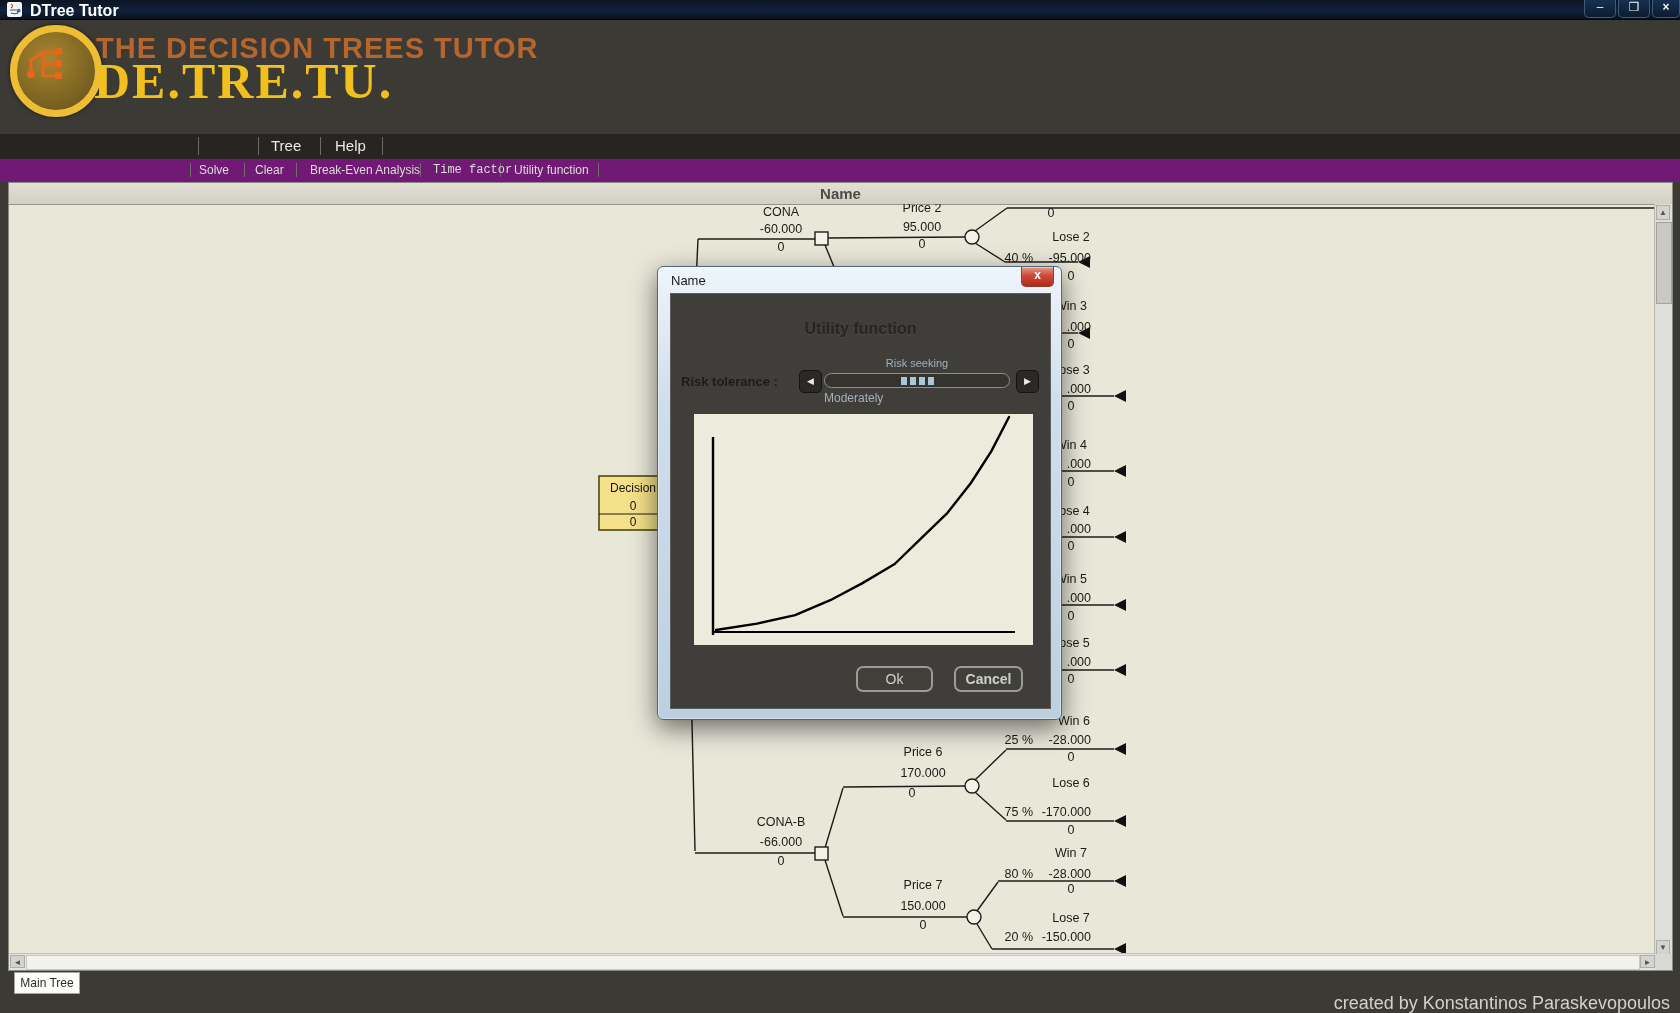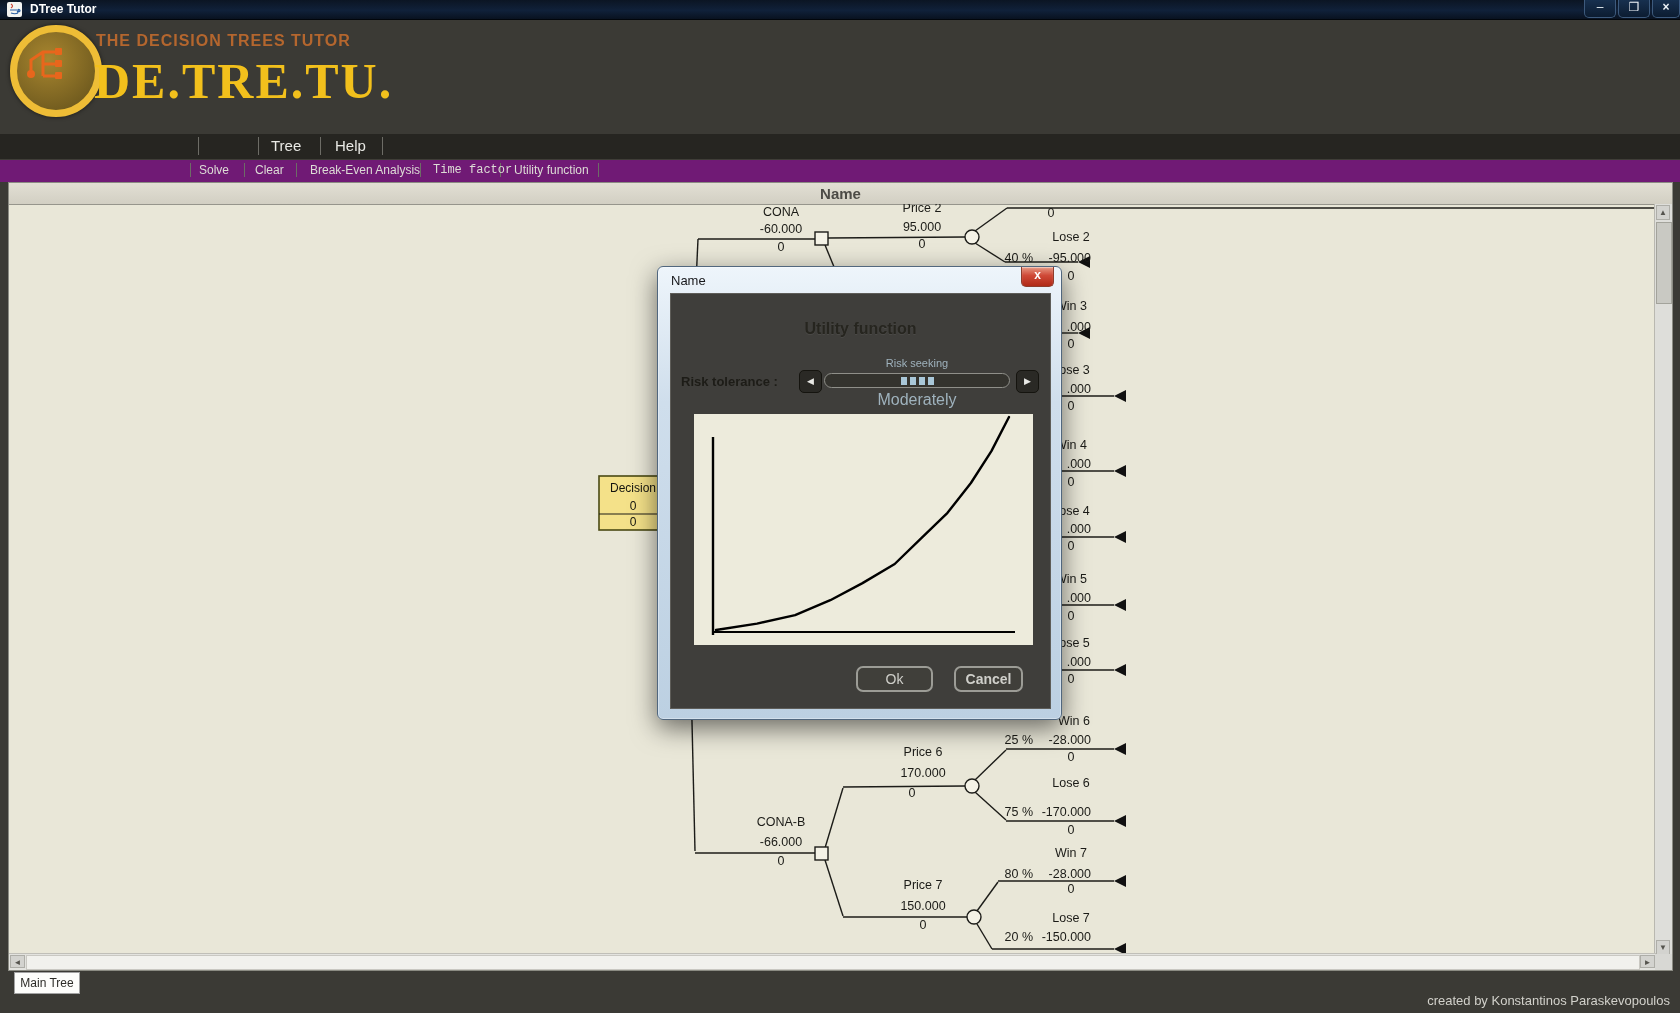--- a/index.html
+++ b/index.html
@@ -3,31 +3,31 @@
 <meta charset="utf-8">
 <style>
   html,body{margin:0;padding:0;width:1680px;height:1013px;overflow:hidden;
     font-family:"Liberation Sans",sans-serif;background:#3b3a35;position:relative;}
   
   .titlebar{position:absolute;left:0;top:0;width:1680px;height:19px;
     background:linear-gradient(180deg,#0b1523 0%,#10213a 55%,#091220 100%);
     border-bottom:1px solid #02060c;}
   .titlebar .java-ico{position:absolute;left:7px;top:2px;width:15px;height:15px;
     background:#f4f4f2;border-radius:2px;}
-  .titlebar .title{position:absolute;left:30px;top:2px;color:#fff;font-size:12px;font-weight:bold;}
+  .titlebar .title{position:absolute;left:30px;top:2px;color:#fff;font-size:16px;font-weight:bold;}
   .winbtn{position:absolute;top:0;height:17px;width:30px;border:1px solid #3d5a7d;border-top:none;
     border-radius:0 0 5px 5px;color:#eef3f8;text-align:center;font-size:12px;line-height:15px;
     background:linear-gradient(180deg,#17304f,#0c1c31);}
   .winbtn.min{left:1584px;} .winbtn.max{left:1618px;} .winbtn.cls{left:1652px;width:26px;font-weight:bold;}
   
   .band{position:absolute;left:0;top:20px;width:1680px;height:114px;background:#3b3a35;}
   .logo-circle{position:absolute;left:10px;top:5px;width:78px;height:78px;border-radius:50%;
     border:7px solid #eebd36;background:radial-gradient(circle at 40% 35%,#a8862f,#6f5a1e 80%);
     box-shadow:0 0 4px rgba(0,0,0,.6);}
-  .tagline{position:absolute;left:96px;top:12px;font-size:16px;font-weight:bold;letter-spacing:1px;color:#b4662e;}
+  .tagline{position:absolute;left:96px;top:12px;font-size:29px;font-weight:bold;letter-spacing:1px;color:#b4662e;}
   .logotext{position:absolute;left:94px;top:32px;font-size:50px;font-weight:bold;letter-spacing:2px;color:#f2c01c;font-family:Liberation Serif, serif;}
   
   .menubar{position:absolute;left:0;top:134px;width:1680px;height:25px;background:#262521;}
   .menu-item{position:absolute;top:3px;color:#e9e9e5;font-size:15px;}
   .msep{position:absolute;top:3px;width:1px;height:18px;background:#6d6c66;}
   .toolbar{position:absolute;left:0;top:159px;width:1680px;height:22px;background:#701a75;
     border-top:1px solid #3f3e38;}
   .tool-item{position:absolute;top:3px;color:#dddcd6;font-size:12px;}
   .tsep{position:absolute;top:3px;width:1px;height:14px;background:#6d6c66;}
   
@@ -41,21 +41,21 @@
   .vscroll{position:absolute;right:0;top:21px;width:17px;height:752px;background:#dededa;border-left:1px solid #b9b8b0;}
   .sbtn{position:absolute;background:#d3d3cf;border:1px solid #aeaea8;color:#55544e;font-size:8px;
     text-align:center;line-height:14px;box-sizing:border-box;}
   .vthumb{position:absolute;left:1px;top:18px;width:14px;height:80px;background:#c9c9c3;border:1px solid #a3a39b;}
   .hscroll{position:absolute;left:0;bottom:0;width:1647px;height:16px;background:#e3e3df;border-top:1px solid #c0bfb8;}
   .hthumb{position:absolute;left:17px;top:1px;width:1612px;height:13px;background:#f1f1ed;border:1px solid #c9c8c2;}
   .scorner{position:absolute;right:0;bottom:0;width:17px;height:16px;background:#d8d8d4;}
   
   .maintree-tab{position:absolute;left:14px;top:972px;width:64px;height:20px;background:#fdfdfb;
     border:1px solid #a3a3a3;font-size:12px;color:#2c2b27;text-align:center;line-height:20px;}
-  .credit{position:absolute;right:10px;top:993px;color:#d2d1cb;font-size:13px;}
+  .credit{position:absolute;right:10px;top:993px;color:#d2d1cb;font-size:18px;}
   
   .dialog{position:absolute;left:657px;top:266px;width:405px;height:454px;border-radius:6px;
     background:linear-gradient(180deg,#eef5fb 0%,#cfdeec 30%,#bcd0e2 100%);
     border:1px solid #51677e;box-shadow:0 8px 26px rgba(0,0,0,.55), 0 0 0 1px rgba(255,255,255,.35) inset;
     box-sizing:border-box;}
   .dlg-title{position:absolute;left:13px;top:6px;font-size:13px;color:#17171a;}
   .dlg-close{position:absolute;right:7px;top:0px;width:31px;height:19px;border:1px solid #8e3c2c;
     border-top:none;border-radius:0 0 5px 5px;color:#fff;font-weight:bold;font-size:12px;text-align:center;
     line-height:17px;background:linear-gradient(180deg,#e79a84 0%,#cf4937 45%,#b02a17 100%);
     box-shadow:0 1px 1px rgba(255,255,255,.5) inset;}
@@ -65,21 +65,21 @@
     font-size:16px;font-weight:bold;color:#26251f;text-shadow:0 1px 0 rgba(255,255,255,.06);}
   .risk-label{position:absolute;left:10px;top:80px;width:112px;
     font-size:13px;font-weight:bold;color:#1d1c17;}
   .arrow-btn{position:absolute;top:76px;width:21px;height:21px;background:#2a2925;border:1px solid #15140f;
     border-radius:5px;color:#e9e9e6;font-size:9px;text-align:center;line-height:21px;}
   .arrow-btn.left{left:128px;} .arrow-btn.right{left:345px;}
   .slider{position:absolute;left:153px;top:79px;width:186px;height:15px;border:1px solid #8f8f89;
     border-radius:8px;background:#34332e;display:flex;align-items:center;justify-content:center;gap:3px;box-sizing:border-box;}
   .tick{width:6px;height:8px;background:#a9c7d8;}
   .slider-above{position:absolute;left:153px;top:63px;width:186px;text-align:center;font-size:11px;color:#9fb2bd;}
-  .slider-below{position:absolute;left:153px;top:97px;width:186px;text-align:center;font-size:16px;color:#9fb2bd;}
+  .slider-below{position:absolute;left:153px;top:97px;width:186px;font-size:12px;color:#9fb2bd;}
   .chart-box{position:absolute;left:23px;top:120px;width:339px;height:231px;background:#edebdc;}
   .dlg-btn{position:absolute;top:372px;height:26px;background:#403f3a;border:2px solid #9c9c96;
     border-radius:7px;color:#cfcfca;font-size:14px;text-align:center;line-height:22px;box-sizing:border-box;}
   .dlg-btn.ok{left:185px;width:77px;} .dlg-btn.cancel{left:283px;width:69px;font-weight:bold;}
   
   .notch{position:absolute;left:110px;top:159px;}
 </style>
 </head>
 <body>
 

